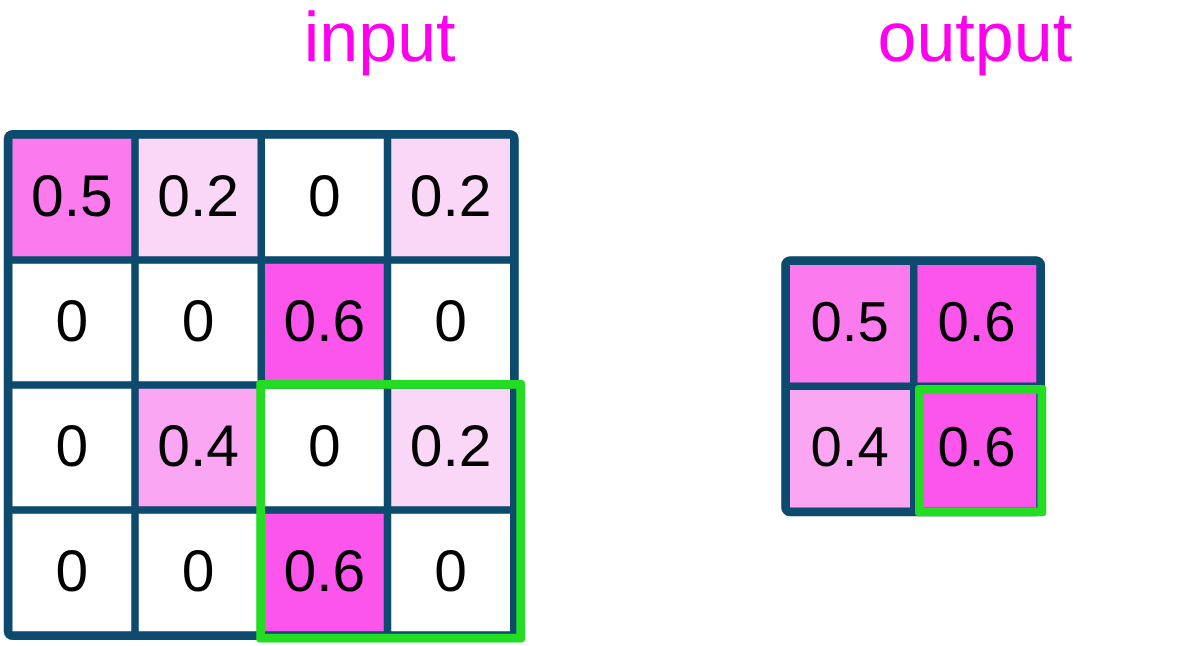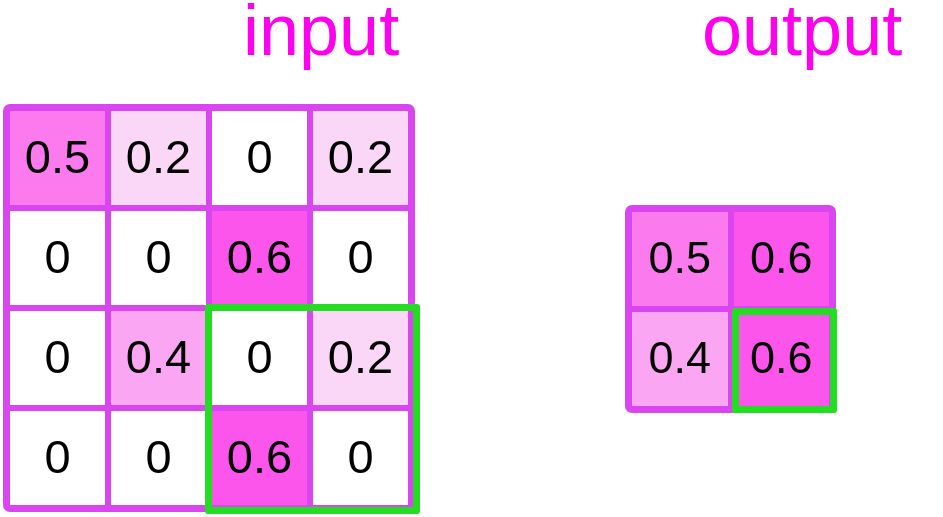--- a/index.html
+++ b/index.html
@@ -12,35 +12,35 @@
     height: 517px;
     position: relative;
     overflow: hidden;
     font-family: "Liberation Sans", sans-serif;
     background: #ffffff;
   }
 
   
   .panel-label {
     position: absolute;
-    font-size: 72px;
+    font-size: 56px;
     line-height: 56px;
     color: #f породF;
     color: #ff00ee;
     font-weight: 400;
     white-space: nowrap;
     letter-spacing: 0px;
   }
   #label-input  { left: 243px; top: 2px; }
   #label-output { left: 702px; top: 2px; }
 
   
   .grid {
     position: absolute;
-    background: #d946ef;
+    background: #0c4a6e;
     border-radius: 7px;
     display: grid;
     box-sizing: border-box;
   }
 
   #input-grid {
     left: 3px;
     top: 104px;
     width: 412px;
     height: 408px;

